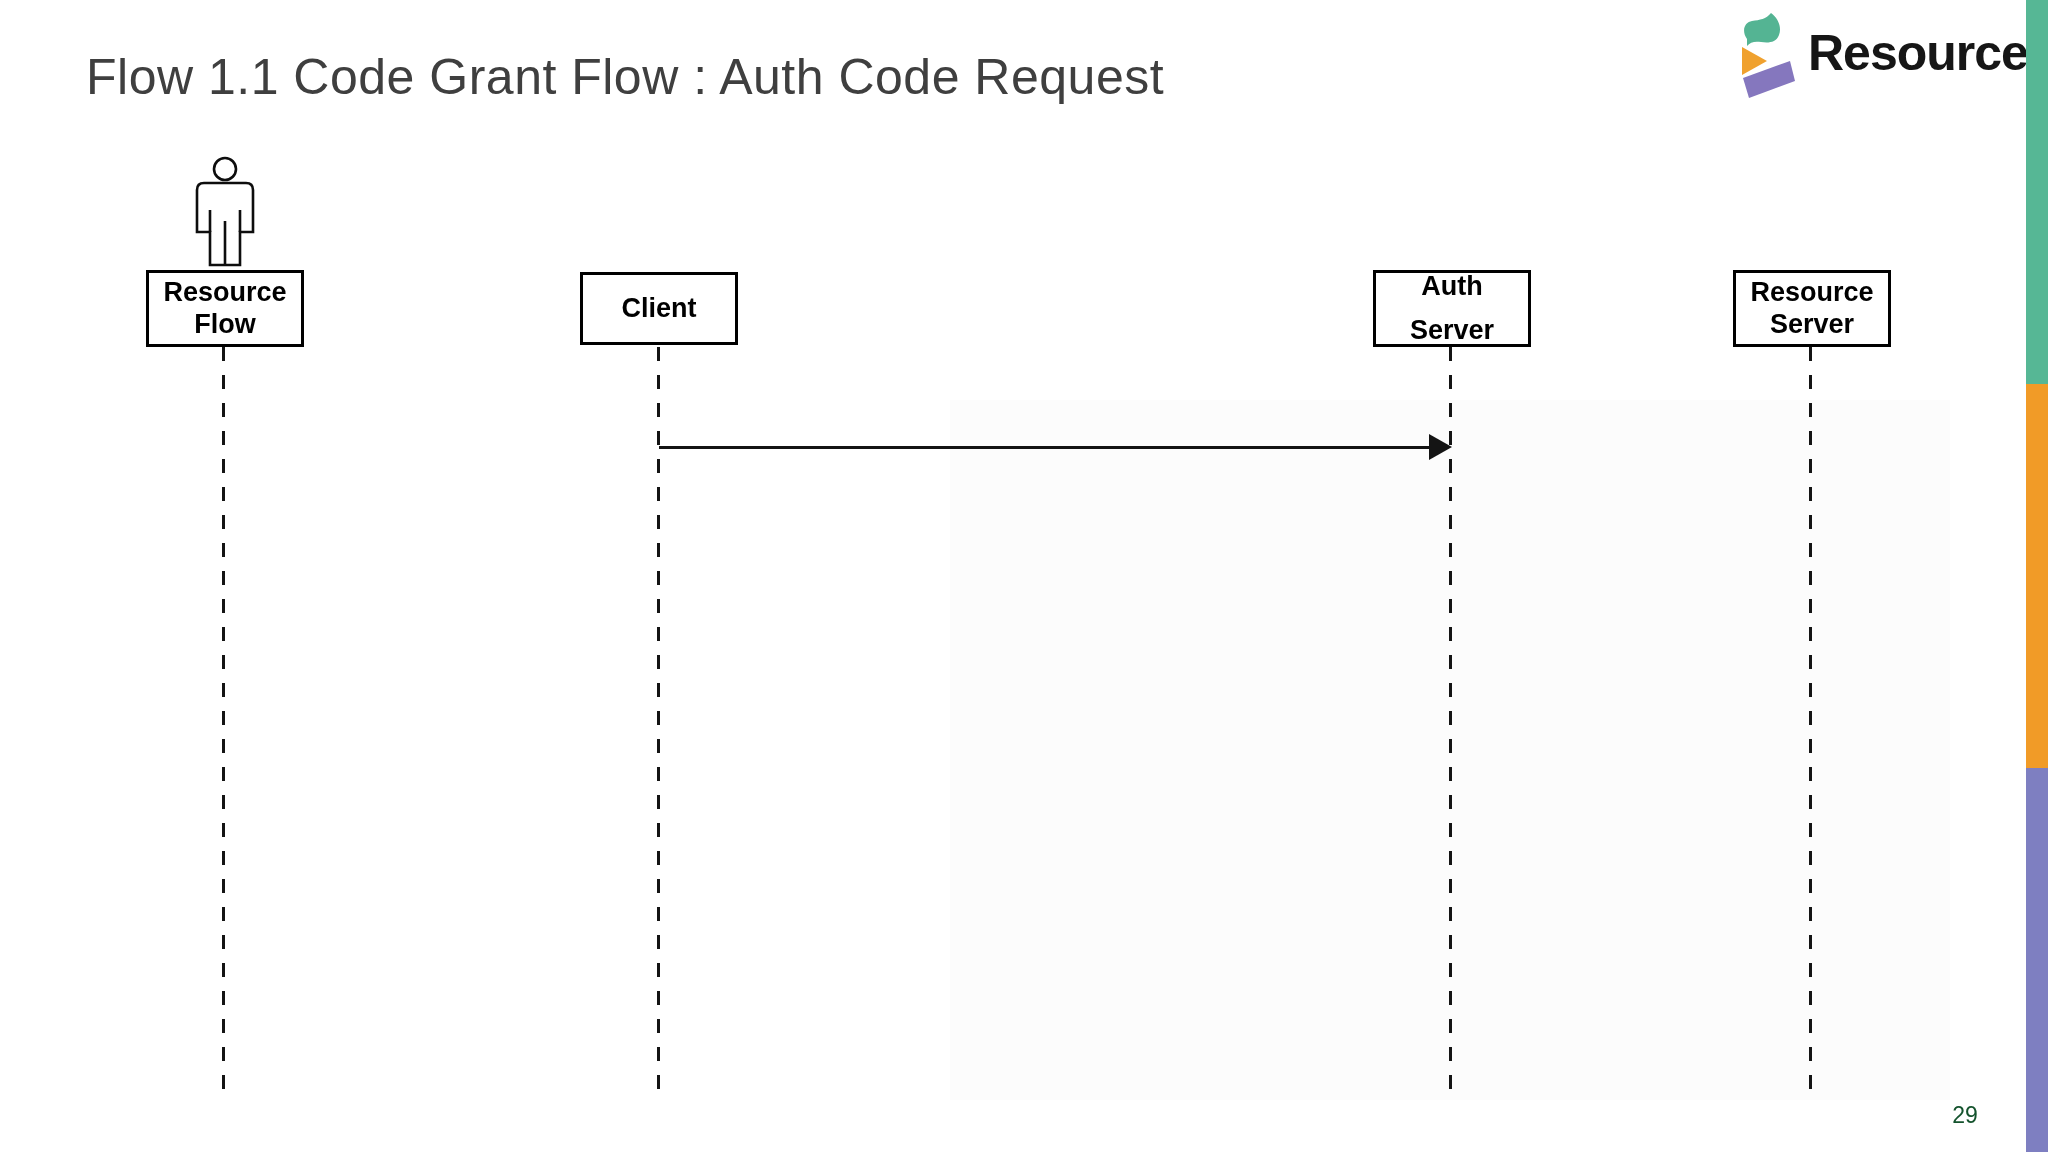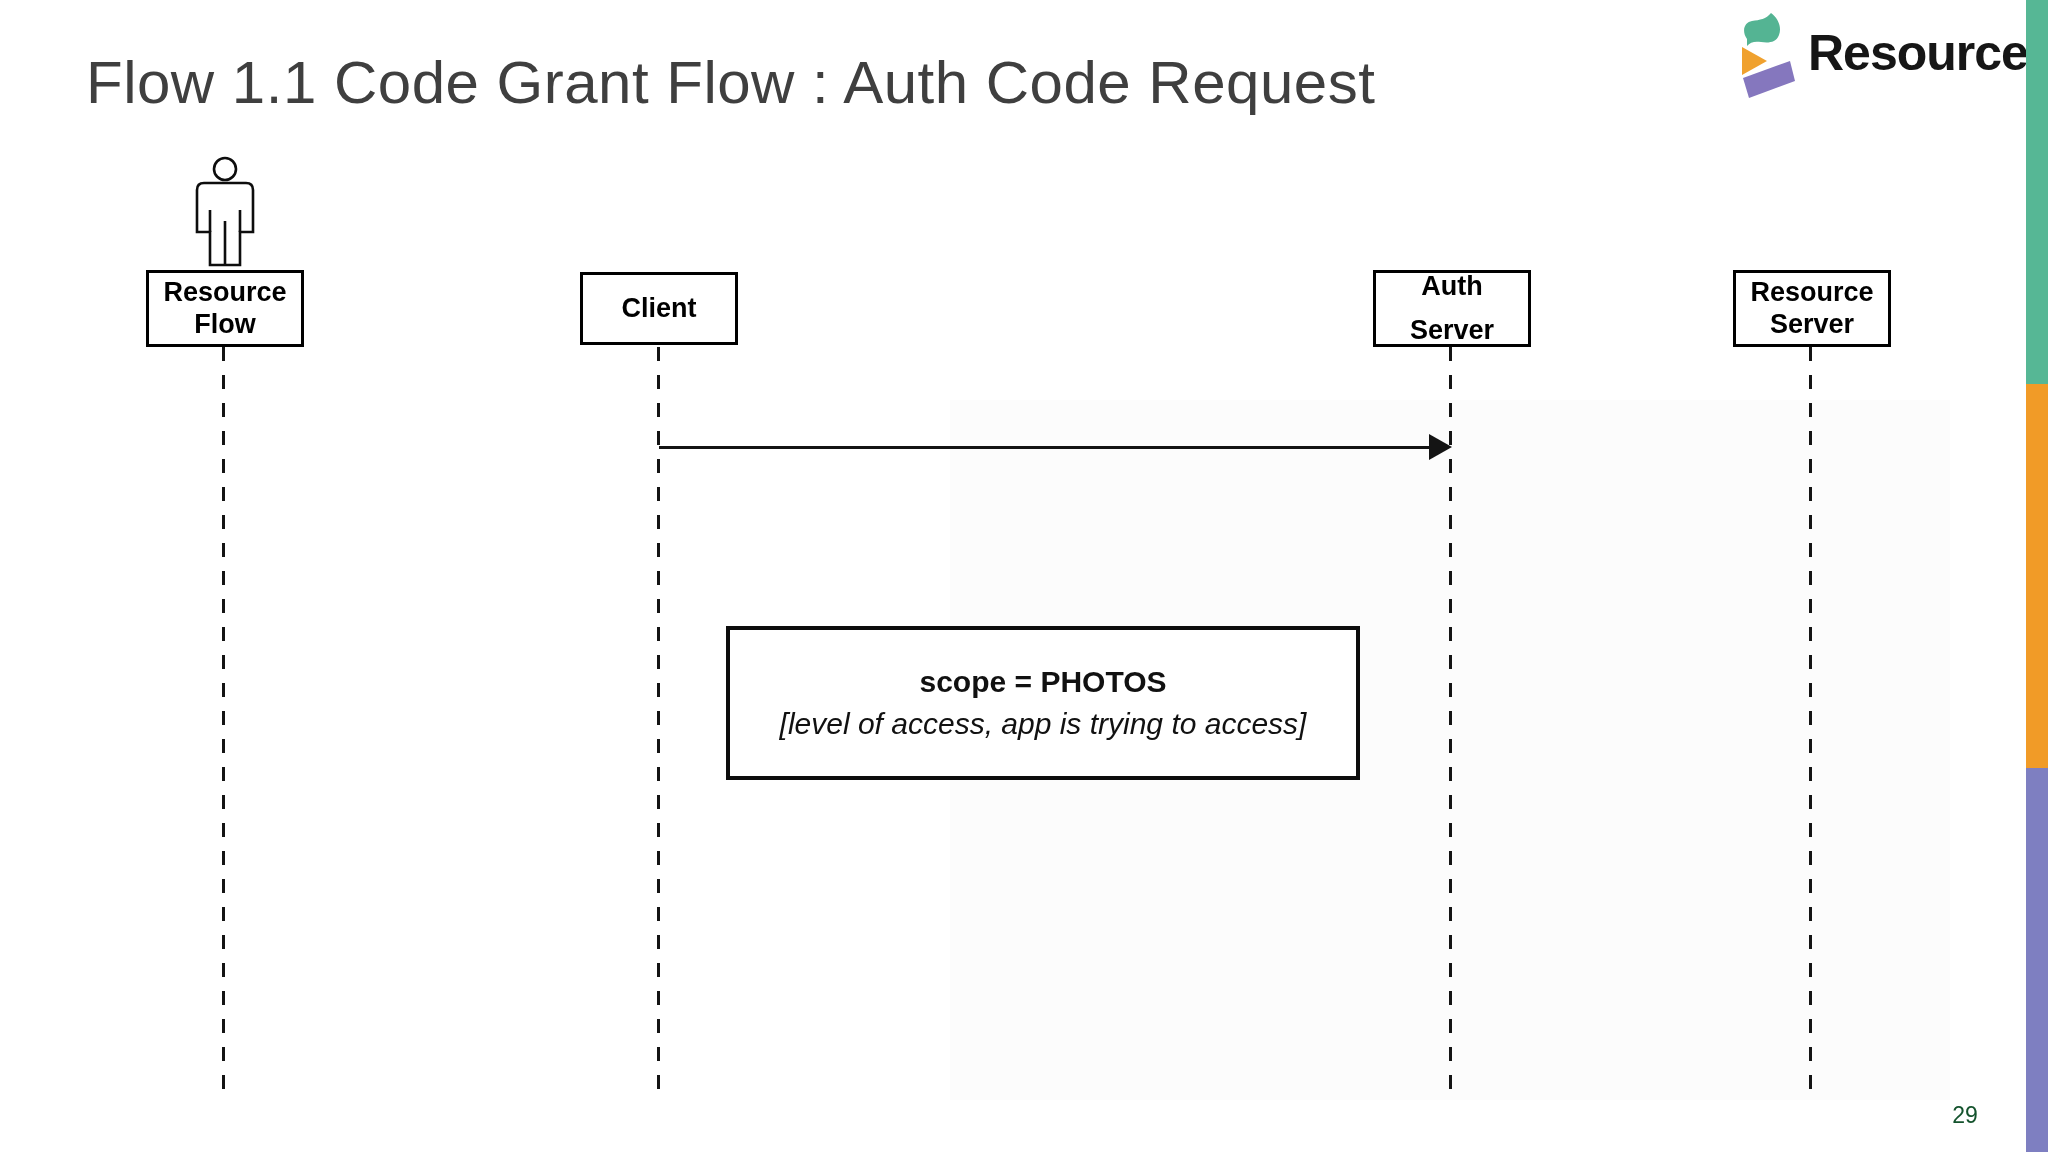--- a/index.html
+++ b/index.html
@@ -19,21 +19,21 @@
     position: absolute;
     left: 950px; top: 400px;
     width: 1000px; height: 700px;
     background: #fcfcfc;
   }
 
   
   .title {
     position: absolute;
     left: 86px; top: 48px;
-    font-size: 60px;
+    font-size: 50px;
     font-weight: 400;
     color: #3f3f3f;
     letter-spacing: 0.5px;
     white-space: nowrap;
   }
 
   
   .logo { position: absolute; left: 1738px; top: 8px; width: 290px; height: 90px; }
   .logo-icon { position: absolute; left: 0; top: 4px; }
   .logo-text {
@@ -193,20 +193,16 @@
   </div>
   <div class="actor-box actor-resource-server">
     <span>Resource</span>
     <span>Server</span>
   </div>
 
   <div class="msg-arrow-line"></div>
   <div class="msg-arrow-head"></div>
 
 
-  <div class="note-box">
-    <div class="note-title">scope = PHOTOS</div>
-    <div class="note-subtitle">[level of access, app is trying to access]</div>
-  </div>
 
   <div class="page-number">29</div>
 
 </div>
 
 </body></html>

